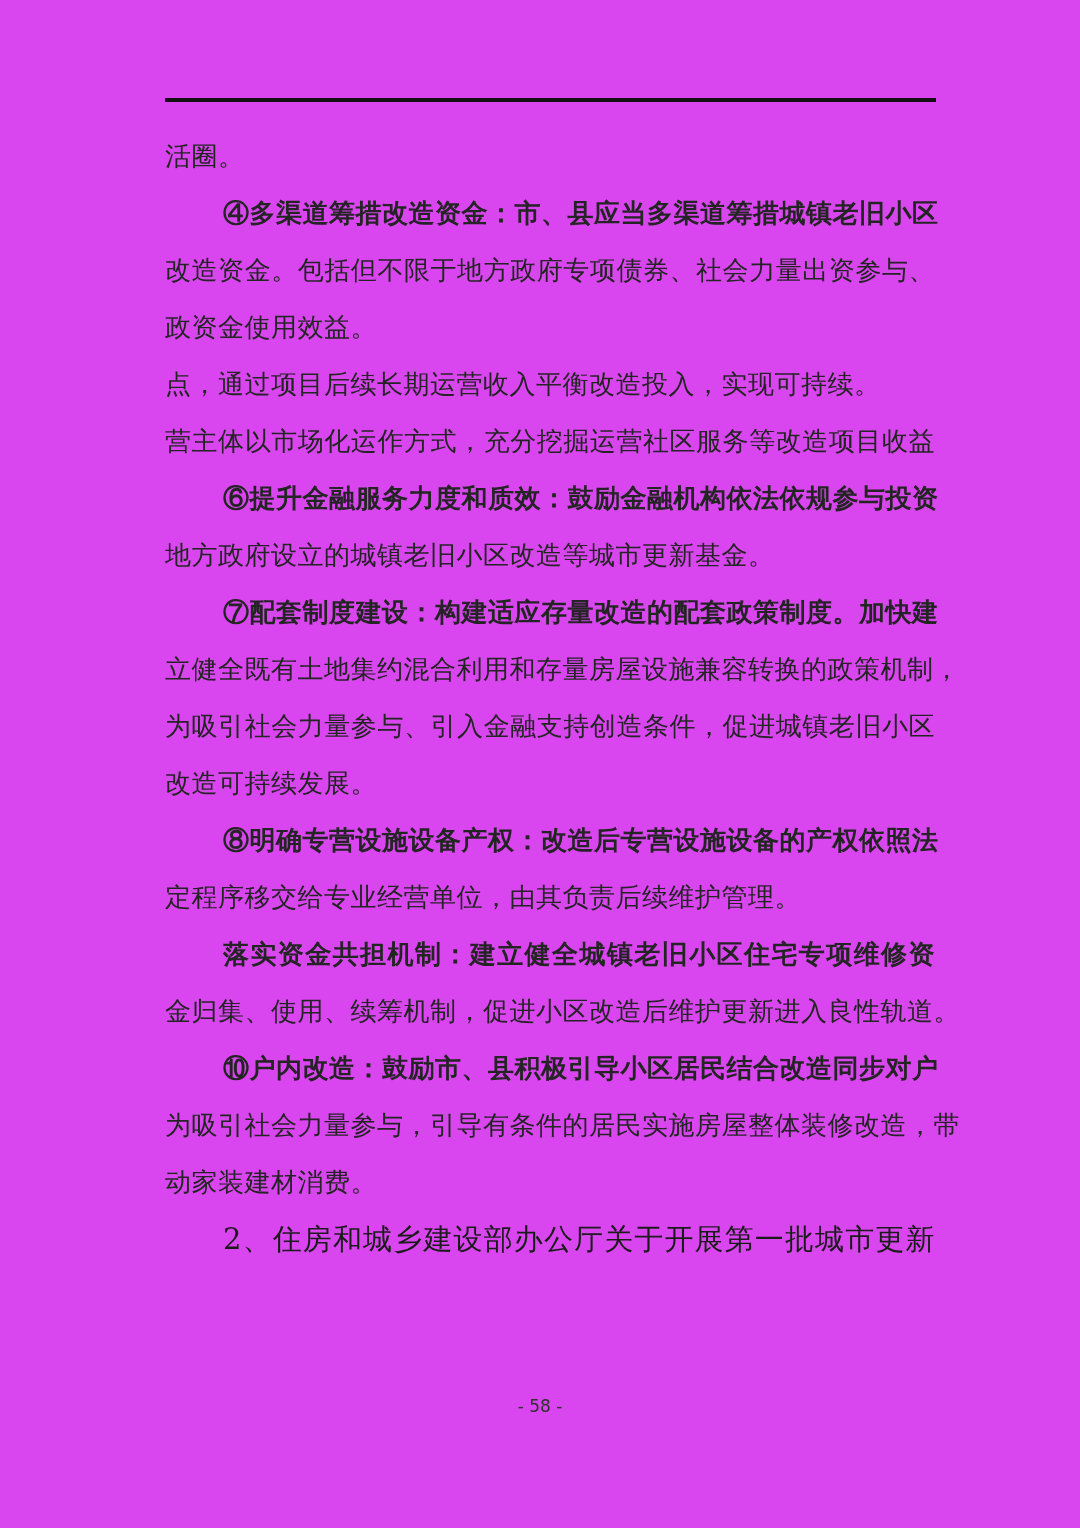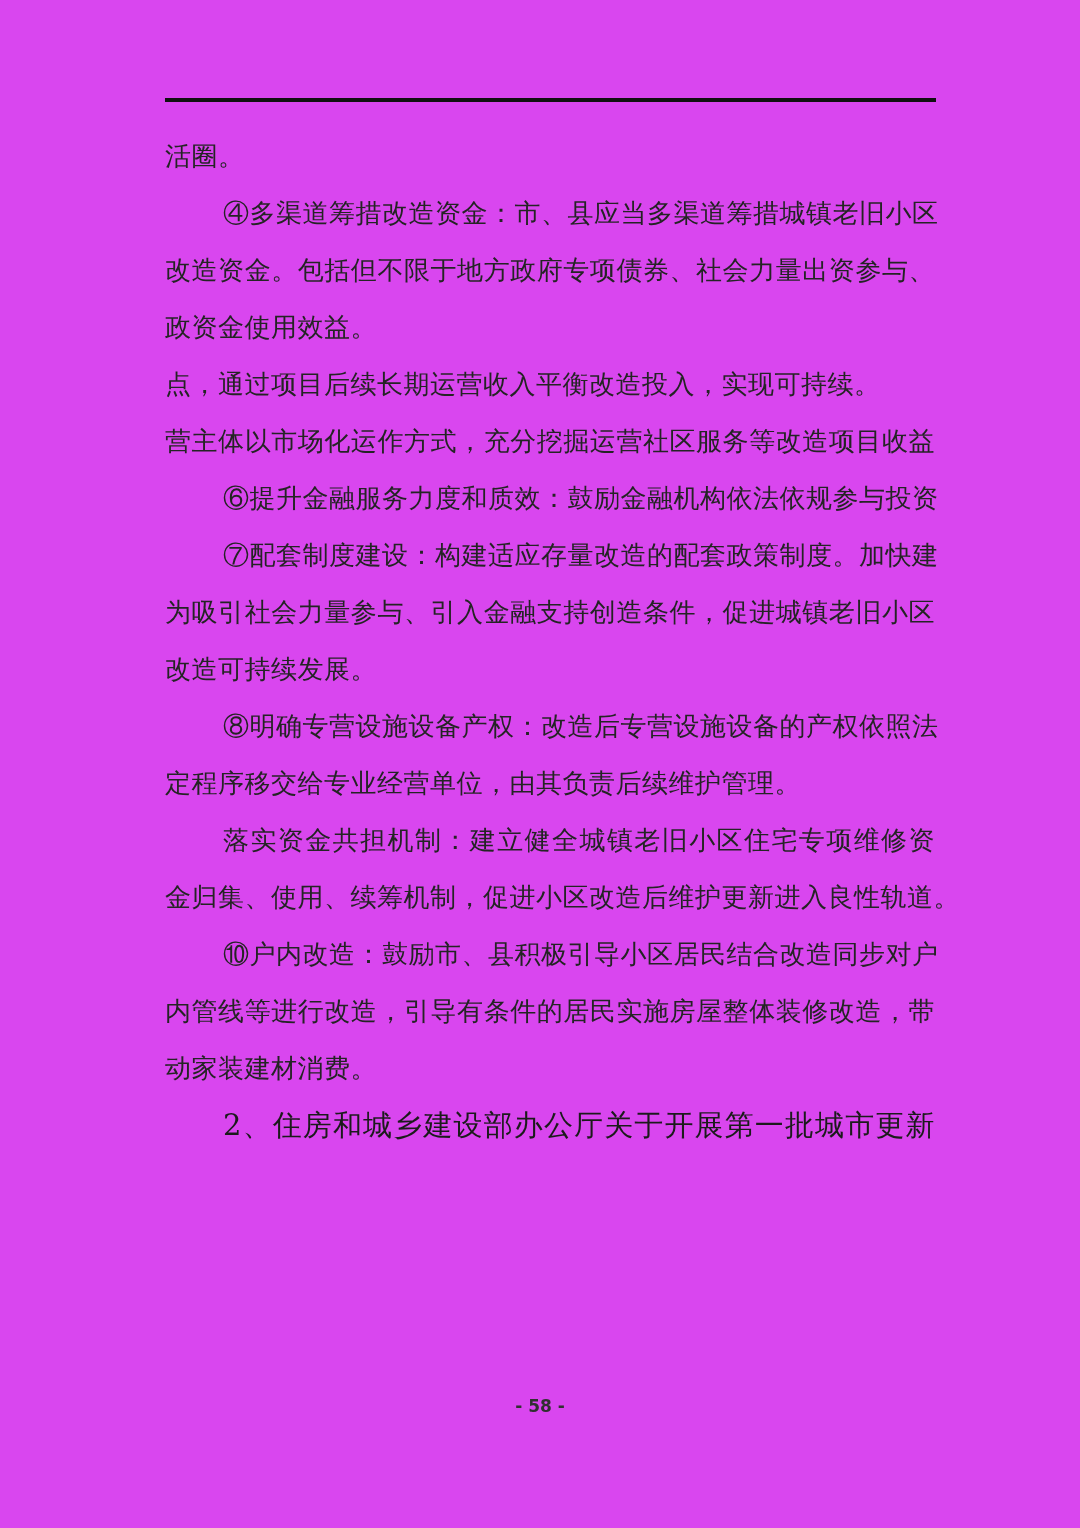--- a/index.html
+++ b/index.html
@@ -40,61 +40,63 @@
     letter-spacing: 0.5px;
   }
   .line.j {
     text-align-last: justify;
   }
   .line.end {
     text-align-last: left;
   }
   .line.indent {
     text-indent: 58px;
+    font-weight: bold;
   }
   .line.heading {
     font-size: 29px;
     font-weight: normal;
     color: #1b1b1b;
   }
   .page-number {
     position: absolute;
     top: 1396px;
     left: 0;
     width: 100%;
     text-align: center;
     font-size: 17px;
     color: #303030;
     font-family: "DejaVu Sans", "Liberation Sans", sans-serif;
-    font-weight: bold;
   }
 </style>
 </head>
 <body>
 
 <div class="page">
 
   <div class="header-rule"></div>
 
   <div class="content">
     <div class="line end">活圈。</div>
     <div class="line j indent">④多渠道筹措改造资金：市、县应当多渠道筹措城镇老旧小区</div>
     <div class="line j">改造资金。包括但不限于地方政府专项债券、社会力量出资参与、</div>
     <div class="line end">政资金使用效益。</div>
     <div class="line end">点，通过项目后续长期运营收入平衡改造投入，实现可持续。</div>
     <div class="line j">营主体以市场化运作方式，充分挖掘运营社区服务等改造项目收益</div>
     <div class="line j indent">⑥提升金融服务力度和质效：鼓励金融机构依法依规参与投资</div>
+    <div class="line end">地方政府设立的城镇老旧小区改造等城市更新基金。</div>
     <div class="line j indent">⑦配套制度建设：构建适应存量改造的配套政策制度。加快建</div>
+    <div class="line j">立健全既有土地集约混合利用和存量房屋设施兼容转换的政策机制，</div>
     <div class="line j">为吸引社会力量参与、引入金融支持创造条件，促进城镇老旧小区</div>
     <div class="line end">改造可持续发展。</div>
     <div class="line j indent">⑧明确专营设施设备产权：改造后专营设施设备的产权依照法</div>
     <div class="line end">定程序移交给专业经营单位，由其负责后续维护管理。</div>
     <div class="line j indent">落实资金共担机制：建立健全城镇老旧小区住宅专项维修资</div>
     <div class="line end">金归集、使用、续筹机制，促进小区改造后维护更新进入良性轨道。</div>
     <div class="line j indent">⑩户内改造：鼓励市、县积极引导小区居民结合改造同步对户</div>
-    <div class="line j">内管线等进行改造，引导有条件的居民实施房屋整体装修改造，带</div>
+    <div class="line j">为吸引社会力量参与，引导有条件的居民实施房屋整体装修改造，带</div>
     <div class="line end">动家装建材消费。</div>
     <div class="line j indent heading">2、住房和城乡建设部办公厅关于开展第一批城市更新</div>
   </div>
 
   <div class="page-number">- 58 -</div>
 
 </div>
 
 </body></html>

